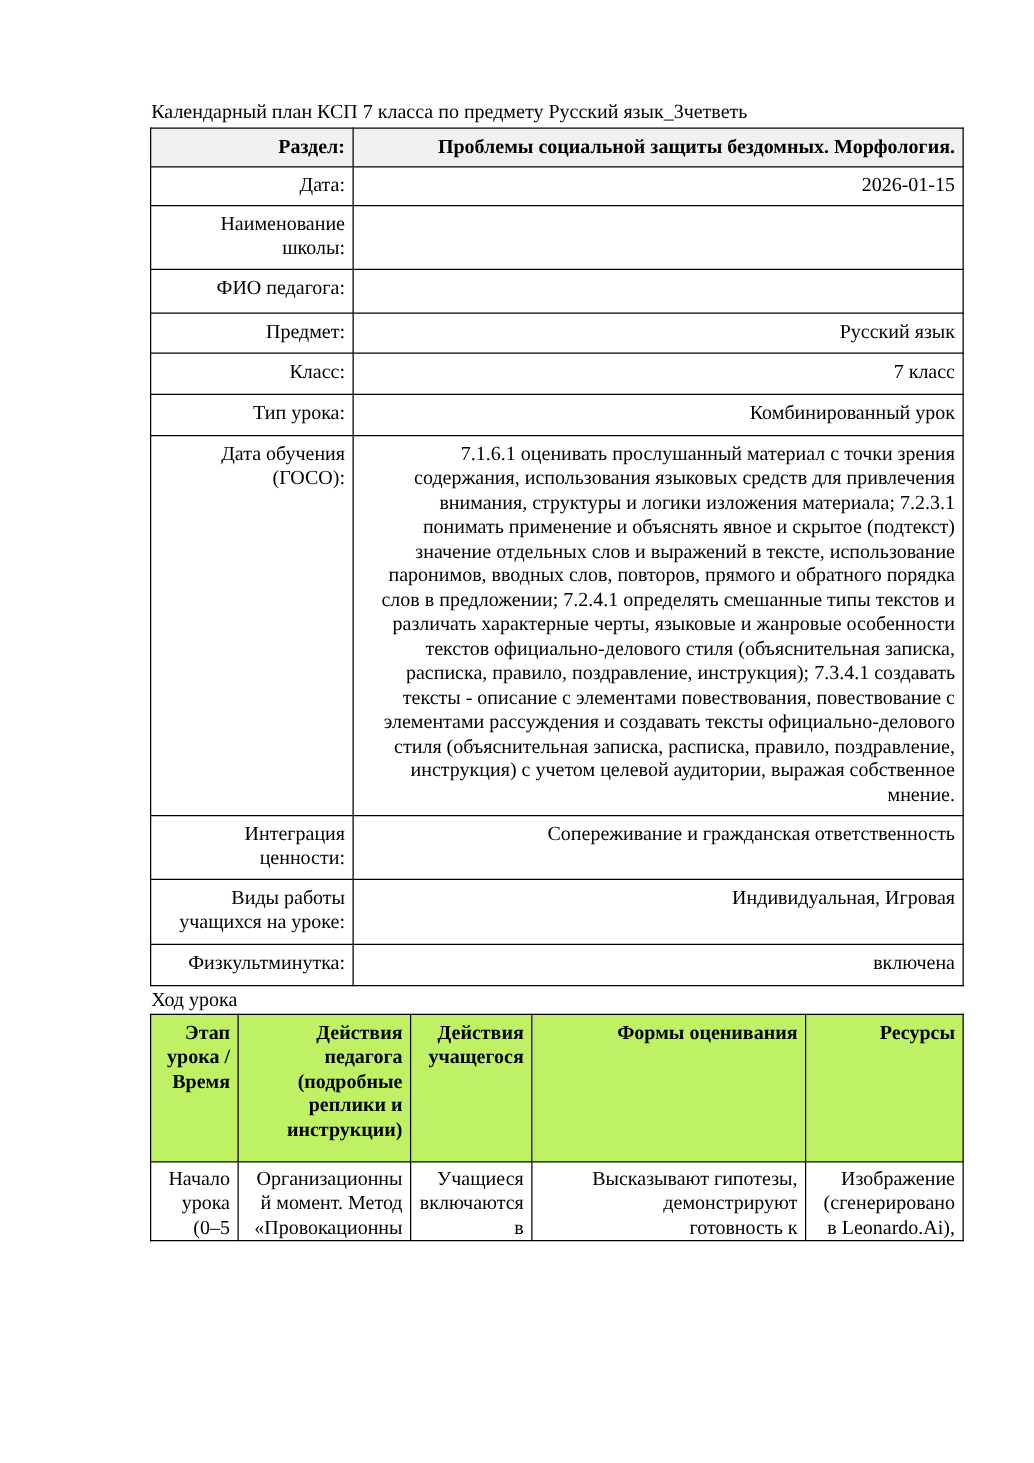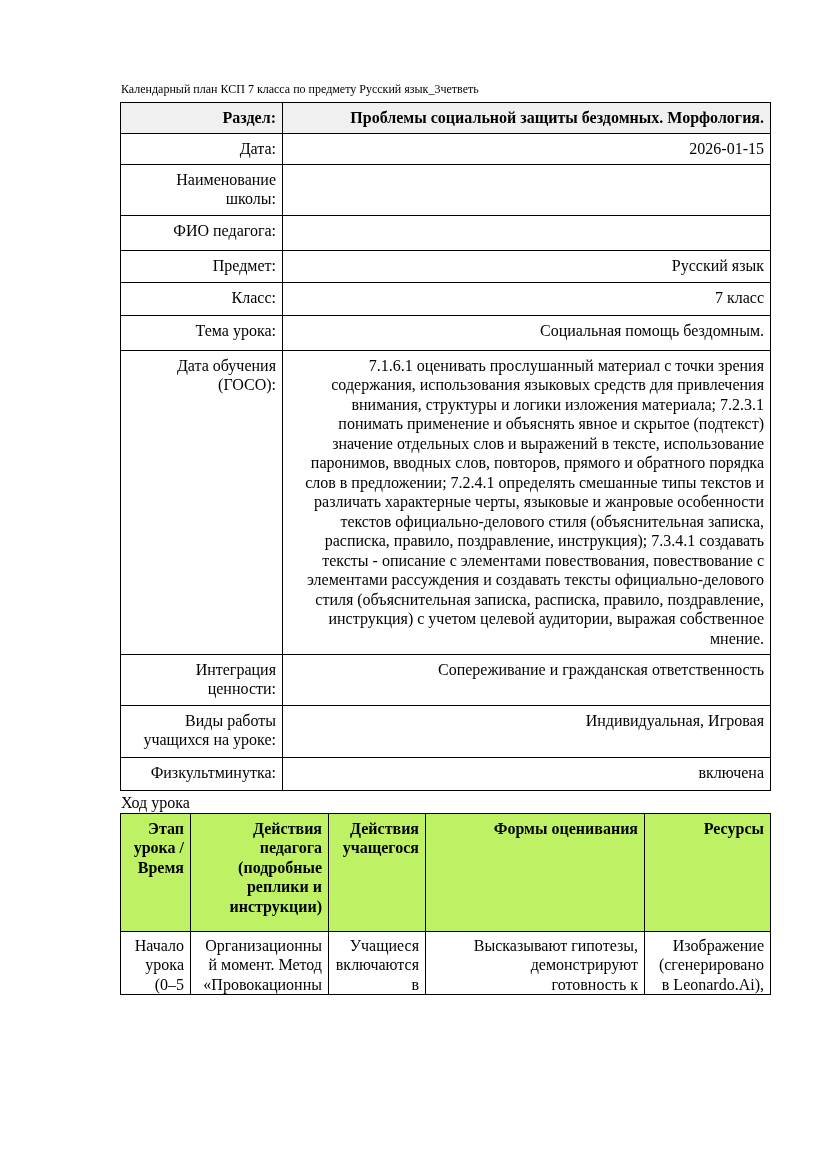--- a/index.html
+++ b/index.html
@@ -17,21 +17,21 @@
     overflow: hidden;
   }
   .content {
     position: absolute;
     left: 120px;
     top: 80px;
     width: 650px;
   }
   .doc-title {
     margin: 0 0 3px 1px;
-    font-size: 12px;
+    font-size: 16px;
     line-height: 19px;
     white-space: nowrap;
   }
   table {
     border-collapse: collapse;
     table-layout: fixed;
     width: 650px;
   }
   td, th {
     border: 1px solid #000000;
@@ -97,23 +97,23 @@
         <td></td>
       </tr>
       <tr style="height:32px">
         <td>Предмет:</td>
         <td>Русский язык</td>
       </tr>
       <tr style="height:33px">
         <td>Класс:</td>
         <td>7 класс</td>
       </tr>
-      <tr style="height:35px">
-        <td>Тема урока:</td>
-        <td>Социальная помощь бездомным.</td>
+      <tr style="height:33px">
+        <td>Тип урока:</td>
+        <td>Комбинированный урок</td>
       </tr>
       <tr style="height:304px">
         <td>Дата обучения (ГОСО):</td>
         <td>7.1.6.1 оценивать прослушанный материал с точки зрения содержания, использования языковых средств для привлечения внимания, структуры и логики изложения материала; 7.2.3.1 понимать применение и объяснять явное и скрытое (подтекст) значение отдельных слов и выражений в тексте, использование паронимов, вводных слов, повторов, прямого и обратного порядка слов в предложении; 7.2.4.1 определять смешанные типы текстов и различать характерные черты, языковые и жанровые особенности текстов официально-делового стиля (объяснительная записка, расписка, правило, поздравление, инструкция); 7.3.4.1 создавать тексты - описание с элементами повествования, повествование с элементами рассуждения и создавать тексты официально-делового стиля (объяснительная записка, расписка, правило, поздравление, инструкция) с учетом целевой аудитории, выражая собственное мнение.</td>
       </tr>
       <tr style="height:51px">
         <td>Интеграция ценности:</td>
         <td>Сопереживание и гражданская ответственность</td>
       </tr>
       <tr style="height:52px">

